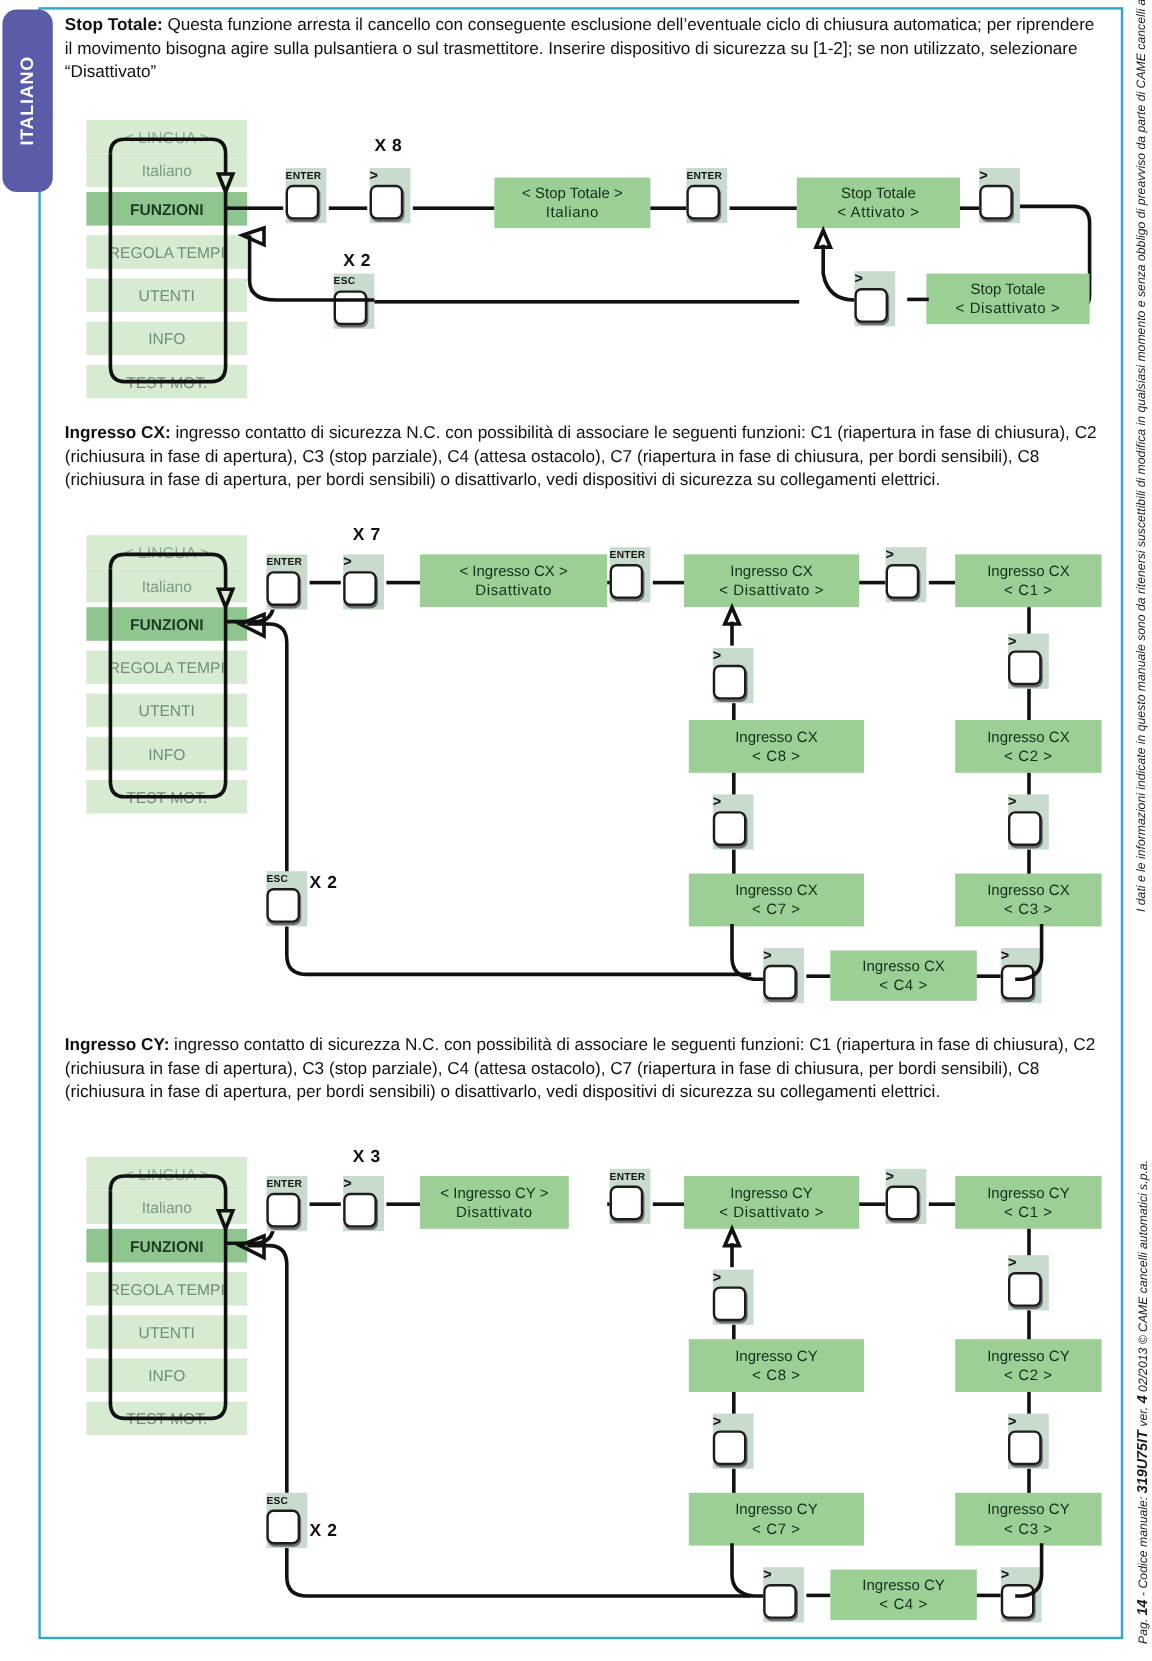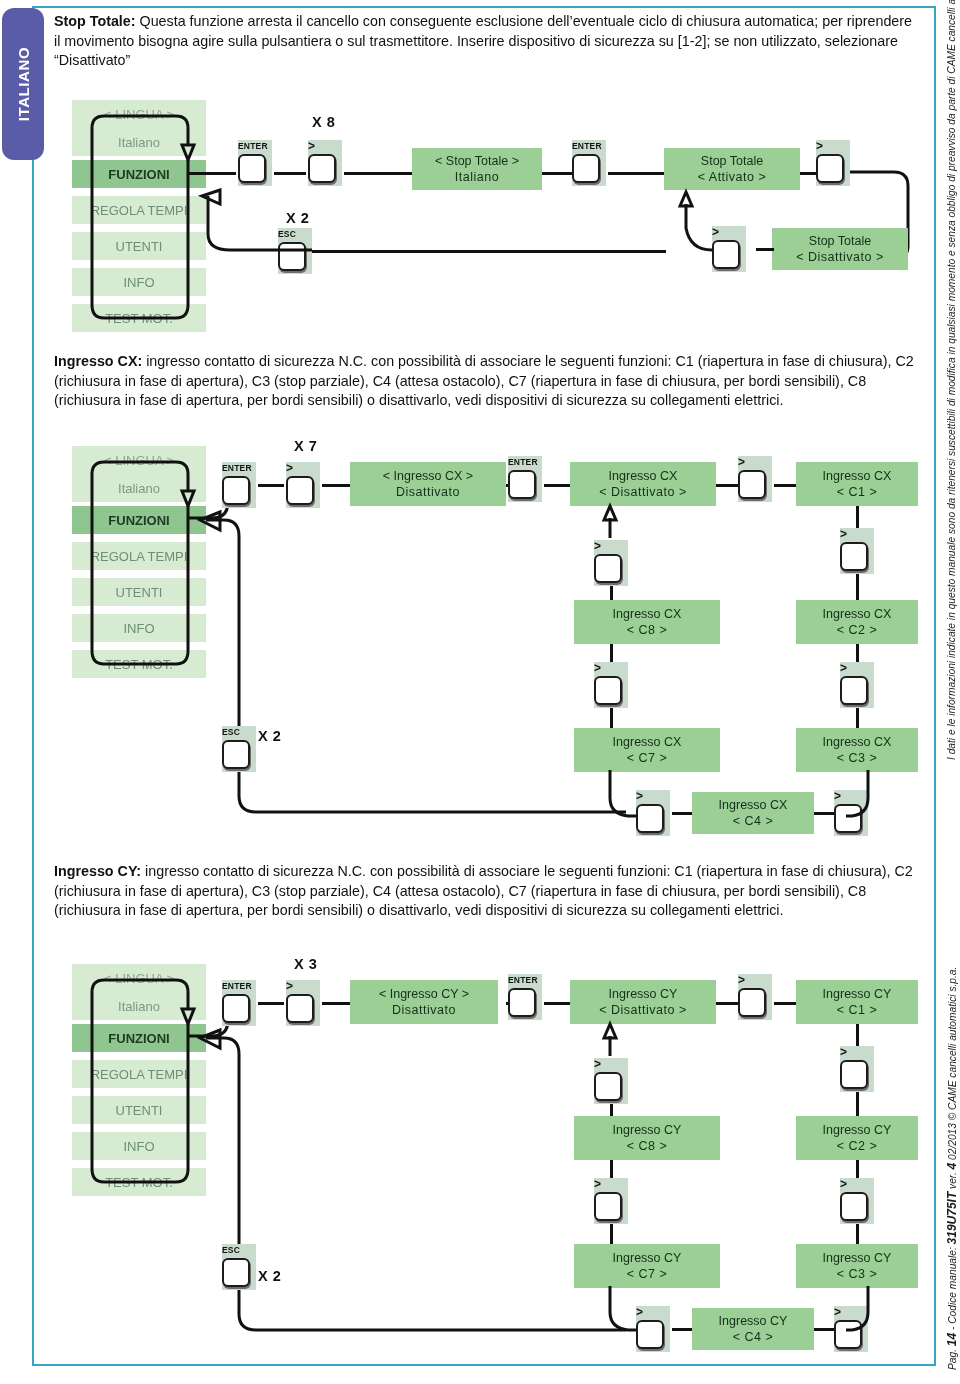--- a/index.html
+++ b/index.html
@@ -405,21 +405,21 @@
   <div class="cap">ENTER</div>
   <div class="key"></div>
 </div>
 <div class="hline" style="left:258px;top:1002px;width:26px;"></div>
 <div class="btn" style="left:286px;top:980px;">
   <div class="cap arrow">&gt;</div>
   <div class="key"></div>
 </div>
 <div class="hline" style="left:322px;top:1002px;width:28px;"></div>
 
-<div class="disp" style="left:350px;top:980px;width:148px;height:44px;">
+<div class="disp" style="left:350px;top:980px;width:124px;height:44px;">
   <div>&lt; Ingresso CY &gt;</div>
   <div class="l2">Disattivato</div>
 </div>
 <div class="hline" style="left:506px;top:1002px;width:12px;"></div>
 <div class="btn" style="left:508px;top:974px;">
   <div class="cap">ENTER</div>
   <div class="key"></div>
 </div>
 <div class="hline" style="left:544px;top:1002px;width:26px;"></div>
 

